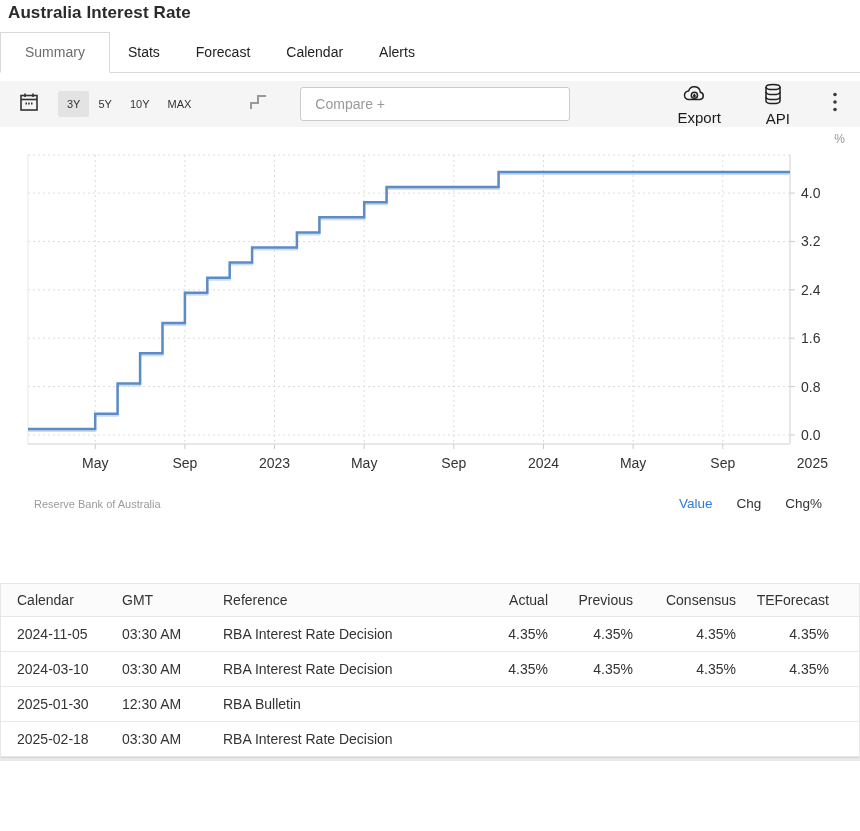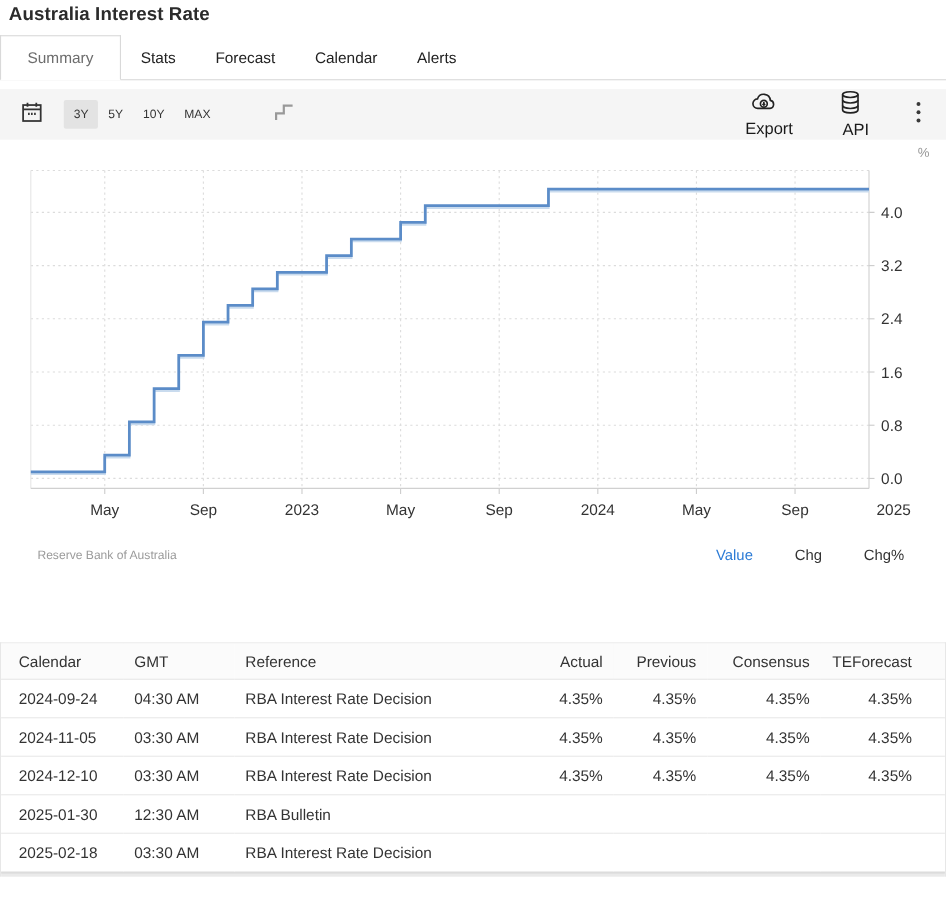--- a/index.html
+++ b/index.html
@@ -27,21 +27,21 @@
   .toolbar-right { margin-left:auto; display:flex; align-items:center; }
   .tool-group { display:flex; align-items:center; cursor:pointer; margin-left:36px;flex-direction:column; }
   .tool-group .lbl { font-size:15px; color:#1a1a1a; margin-left:9px; }
   .kebab-btn { margin-left:34px; width:22px; height:26px; }
 
   
   .chart-area { position:relative; }
   svg text { font-family:"Liberation Sans", sans-serif; }
   .chart-footer { display:flex; align-items:center; padding:10px 38px 26px 34px; }
   .chart-source { font-size:11px; color:#9b9b9b; }
-  .chart-modes { margin-left:auto; display:flex; align-items:center; gap:38px; }
+  .chart-modes { margin-left:auto; display:flex; align-items:center; gap:24px; }
   .mode-link { font-size:13.5px; color:#333; cursor:pointer; }
   .mode-link.active { color:#2d7cd6; }
 
   
   .table-wrap { margin-top:46px; border:1px solid #e7e7e7; border-bottom:none; }
   table { width:100%; border-collapse:collapse; font-size:14px; color:#333; }
   thead th { font-weight:normal; text-align:left; background:#fbfbfb; padding:8px 10px; border-bottom:1px solid #e7e7e7; color:#333; }
   tbody td { padding:9px 10px; border-bottom:1px solid #e9e9e9; background:#fff; }
   th:nth-child(1), td:nth-child(1) { width:111px; padding-left:16px; }
   th:nth-child(2), td:nth-child(2) { width:101px; }
@@ -84,20 +84,21 @@
     <div class="range-btn">10Y</div>
     <div class="range-btn">MAX</div>
   </div>
   <div class="icon-btn step-btn">
     <span>
       <svg width="24" height="22" viewBox="0 0 24 22" fill="none" stroke="#999" stroke-width="2">
         <polyline points="5,18 5,12 12,12 12,5 20,5"></polyline>
       </svg>
     </span>
   </div>
+  <input class="compare-input" type="text" placeholder="Compare +" style="">
   <div class="toolbar-right">
     <div class="tool-group">
       <span>
         <svg width="25" height="22" viewBox="0 0 25 22" fill="none" stroke="#222" stroke-width="1.5">
           <path d="M7 16.5 a4.3 4.3 0 0 1 -.4 -8.6 A6 6 0 0 1 18.3 9.2 A3.7 3.7 0 0 1 18 16.5 Z"></path>
           <circle cx="12.4" cy="12.3" r="3.1"></circle>
           <line x1="12.4" y1="10.8" x2="12.4" y2="13.4"></line>
           <polyline points="11.2,12.4 12.4,13.6 13.6,12.4"></polyline>
         </svg>
       </span>
@@ -198,39 +199,30 @@
         <th>GMT</th>
         <th>Reference</th>
         <th>Actual</th>
         <th>Previous</th>
         <th>Consensus</th>
         <th>TEForecast</th>
       </tr>
     </thead>
     <tbody>
         <tr>
-    <td>2024-09-24</td>
-    <td>04:30 AM</td>
-    <td>RBA Interest Rate Decision</td>
-    <td>4.35%</td>
-    <td>4.35%</td>
-    <td>4.35%</td>
-    <td>4.35%</td>
-  </tr>
-        <tr>
     <td>2024-11-05</td>
     <td>03:30 AM</td>
     <td>RBA Interest Rate Decision</td>
     <td>4.35%</td>
     <td>4.35%</td>
     <td>4.35%</td>
     <td>4.35%</td>
   </tr>
         <tr>
-    <td>2024-12-10</td>
+    <td>2024-03-10</td>
     <td>03:30 AM</td>
     <td>RBA Interest Rate Decision</td>
     <td>4.35%</td>
     <td>4.35%</td>
     <td>4.35%</td>
     <td>4.35%</td>
   </tr>
         <tr>
     <td>2025-01-30</td>
     <td>12:30 AM</td>

